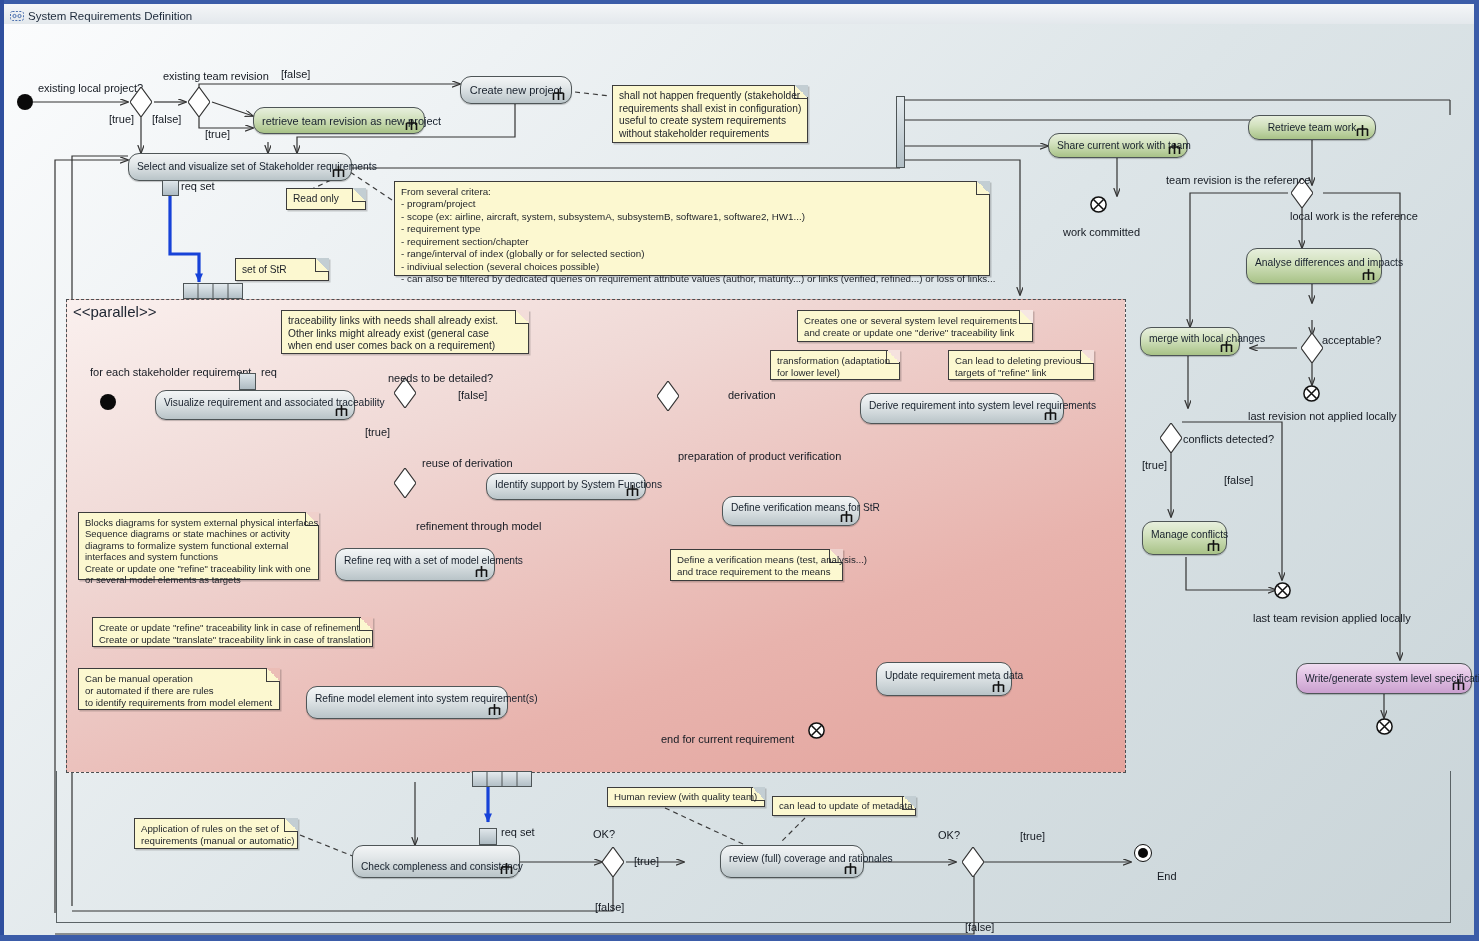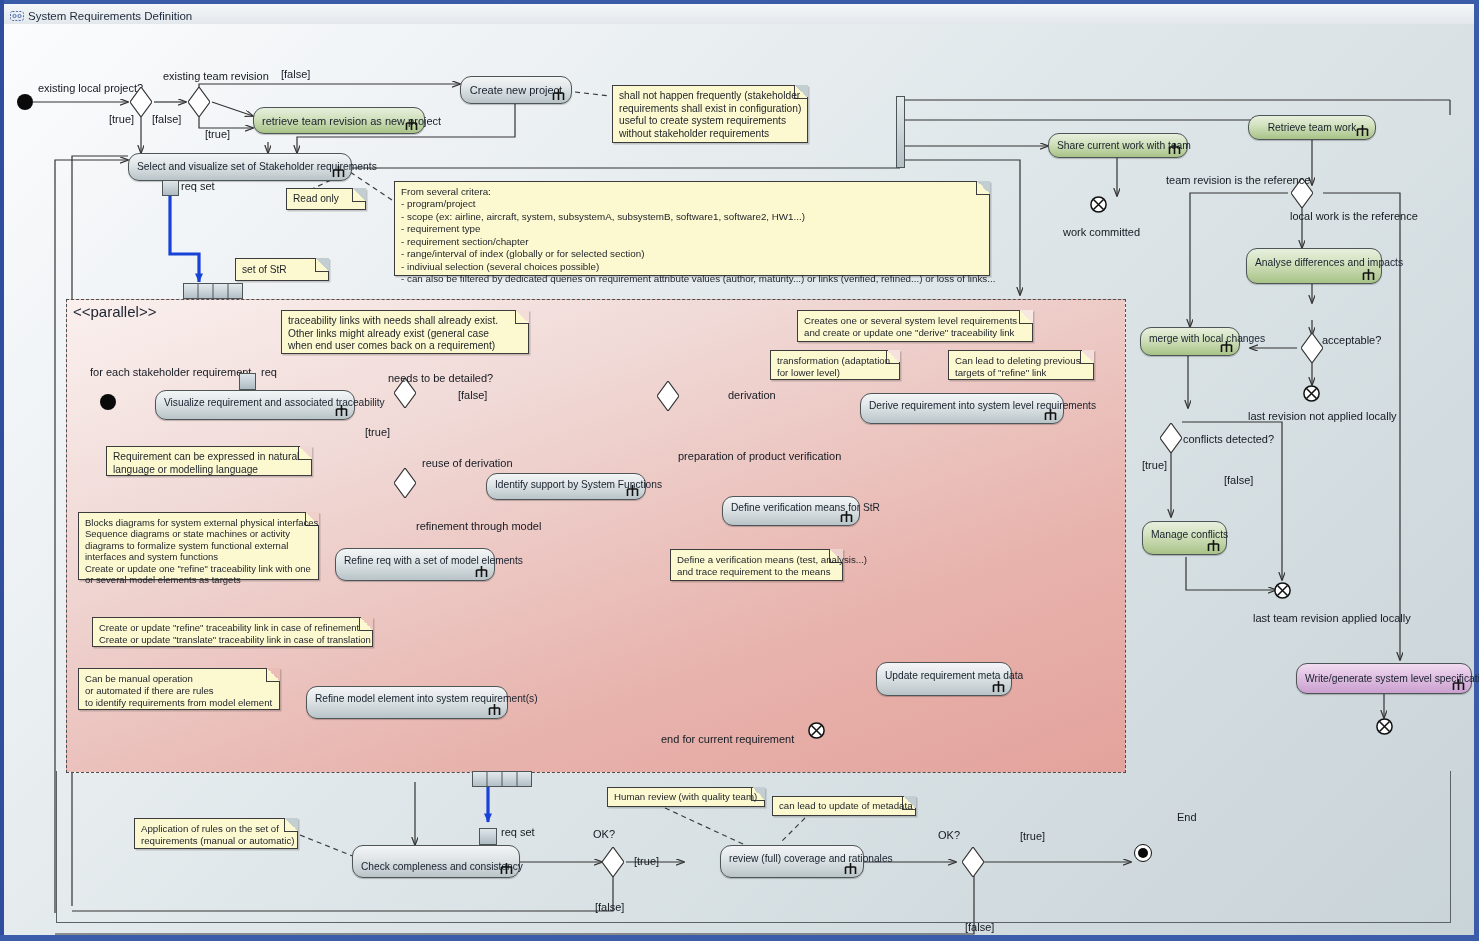--- a/index.html
+++ b/index.html
@@ -427,25 +427,20 @@
       <path d="M3.5,3.5 L13.5,13.5 M13.5,3.5 L3.5,13.5" stroke="#111" stroke-width="1.5"></path>
     </svg>
   <div class="tx" style="left:661px;top:733px;">end for current requirement</div>
 
   <div class="note" style="left:281px;top:310px;width:248px;height:44px;">
     <div class="fold" style="background:linear-gradient(225deg,#f3ddd9 50%,transparent 50%);"></div>
     <div class="ntxt">traceability links with needs shall already exist.
 Other links might already exist (general case
 when end user comes back on a requirement)</div>
   </div>
-  <div class="note" style="left:106px;top:446px;width:206px;height:30px;">
-    <div class="fold" style="background:linear-gradient(225deg,#f1d7d3 50%,transparent 50%);"></div>
-    <div class="ntxt">Requirement can be expressed in natural
-language or modelling language</div>
-  </div>
   <div class="note" style="left:78px;top:512px;width:241px;height:68px;">
     <div class="fold" style="background:linear-gradient(225deg,#efd0cb 50%,transparent 50%);"></div>
     <div class="ntxt" style="font-size:9.5px;line-height:1.2;">Blocks diagrams for system external physical interfaces
 Sequence diagrams or state machines or activity
 diagrams to formalize system functional external
 interfaces and system functions
 Create or update one "refine" traceability link with one
 or several model elements as targets</div>
   </div>
   <div class="note" style="left:92px;top:617px;width:281px;height:30px;">
@@ -513,21 +508,21 @@
   </div>
 
   <svg class="dia" style="left:962px;top:847px;">
       <polygon points="11,0 22,15 11,30 0,15" fill="#fff" stroke="#333" stroke-width="1.2"></polygon>
     </svg>
   <div class="tx" style="left:938px;top:829px;">OK?</div>
   <div class="tx" style="left:1020px;top:830px;">[true]</div>
   <div class="tx" style="left:965px;top:921px;">[false]</div>
 
   <div class="final" style="left:1134px;top:844px;"></div>
-  <div class="tx" style="left:1157px;top:811px;margin-left:20px;">End</div>
+  <div class="tx" style="left:1157px;top:870px;">End</div>
 
   <div class="note" style="left:134px;top:818px;width:164px;height:31px;">
     <div class="fold"></div>
     <div class="ntxt" style="font-size:9.7px;">Application of rules on the set of
 requirements (manual or automatic)</div>
   </div>
   <div class="note" style="left:607px;top:787px;width:158px;height:20px;">
     <div class="fold"></div>
     <div class="ntxt" style="font-size:9.7px;top:3px;">Human review (with quality team)</div>
   </div>

